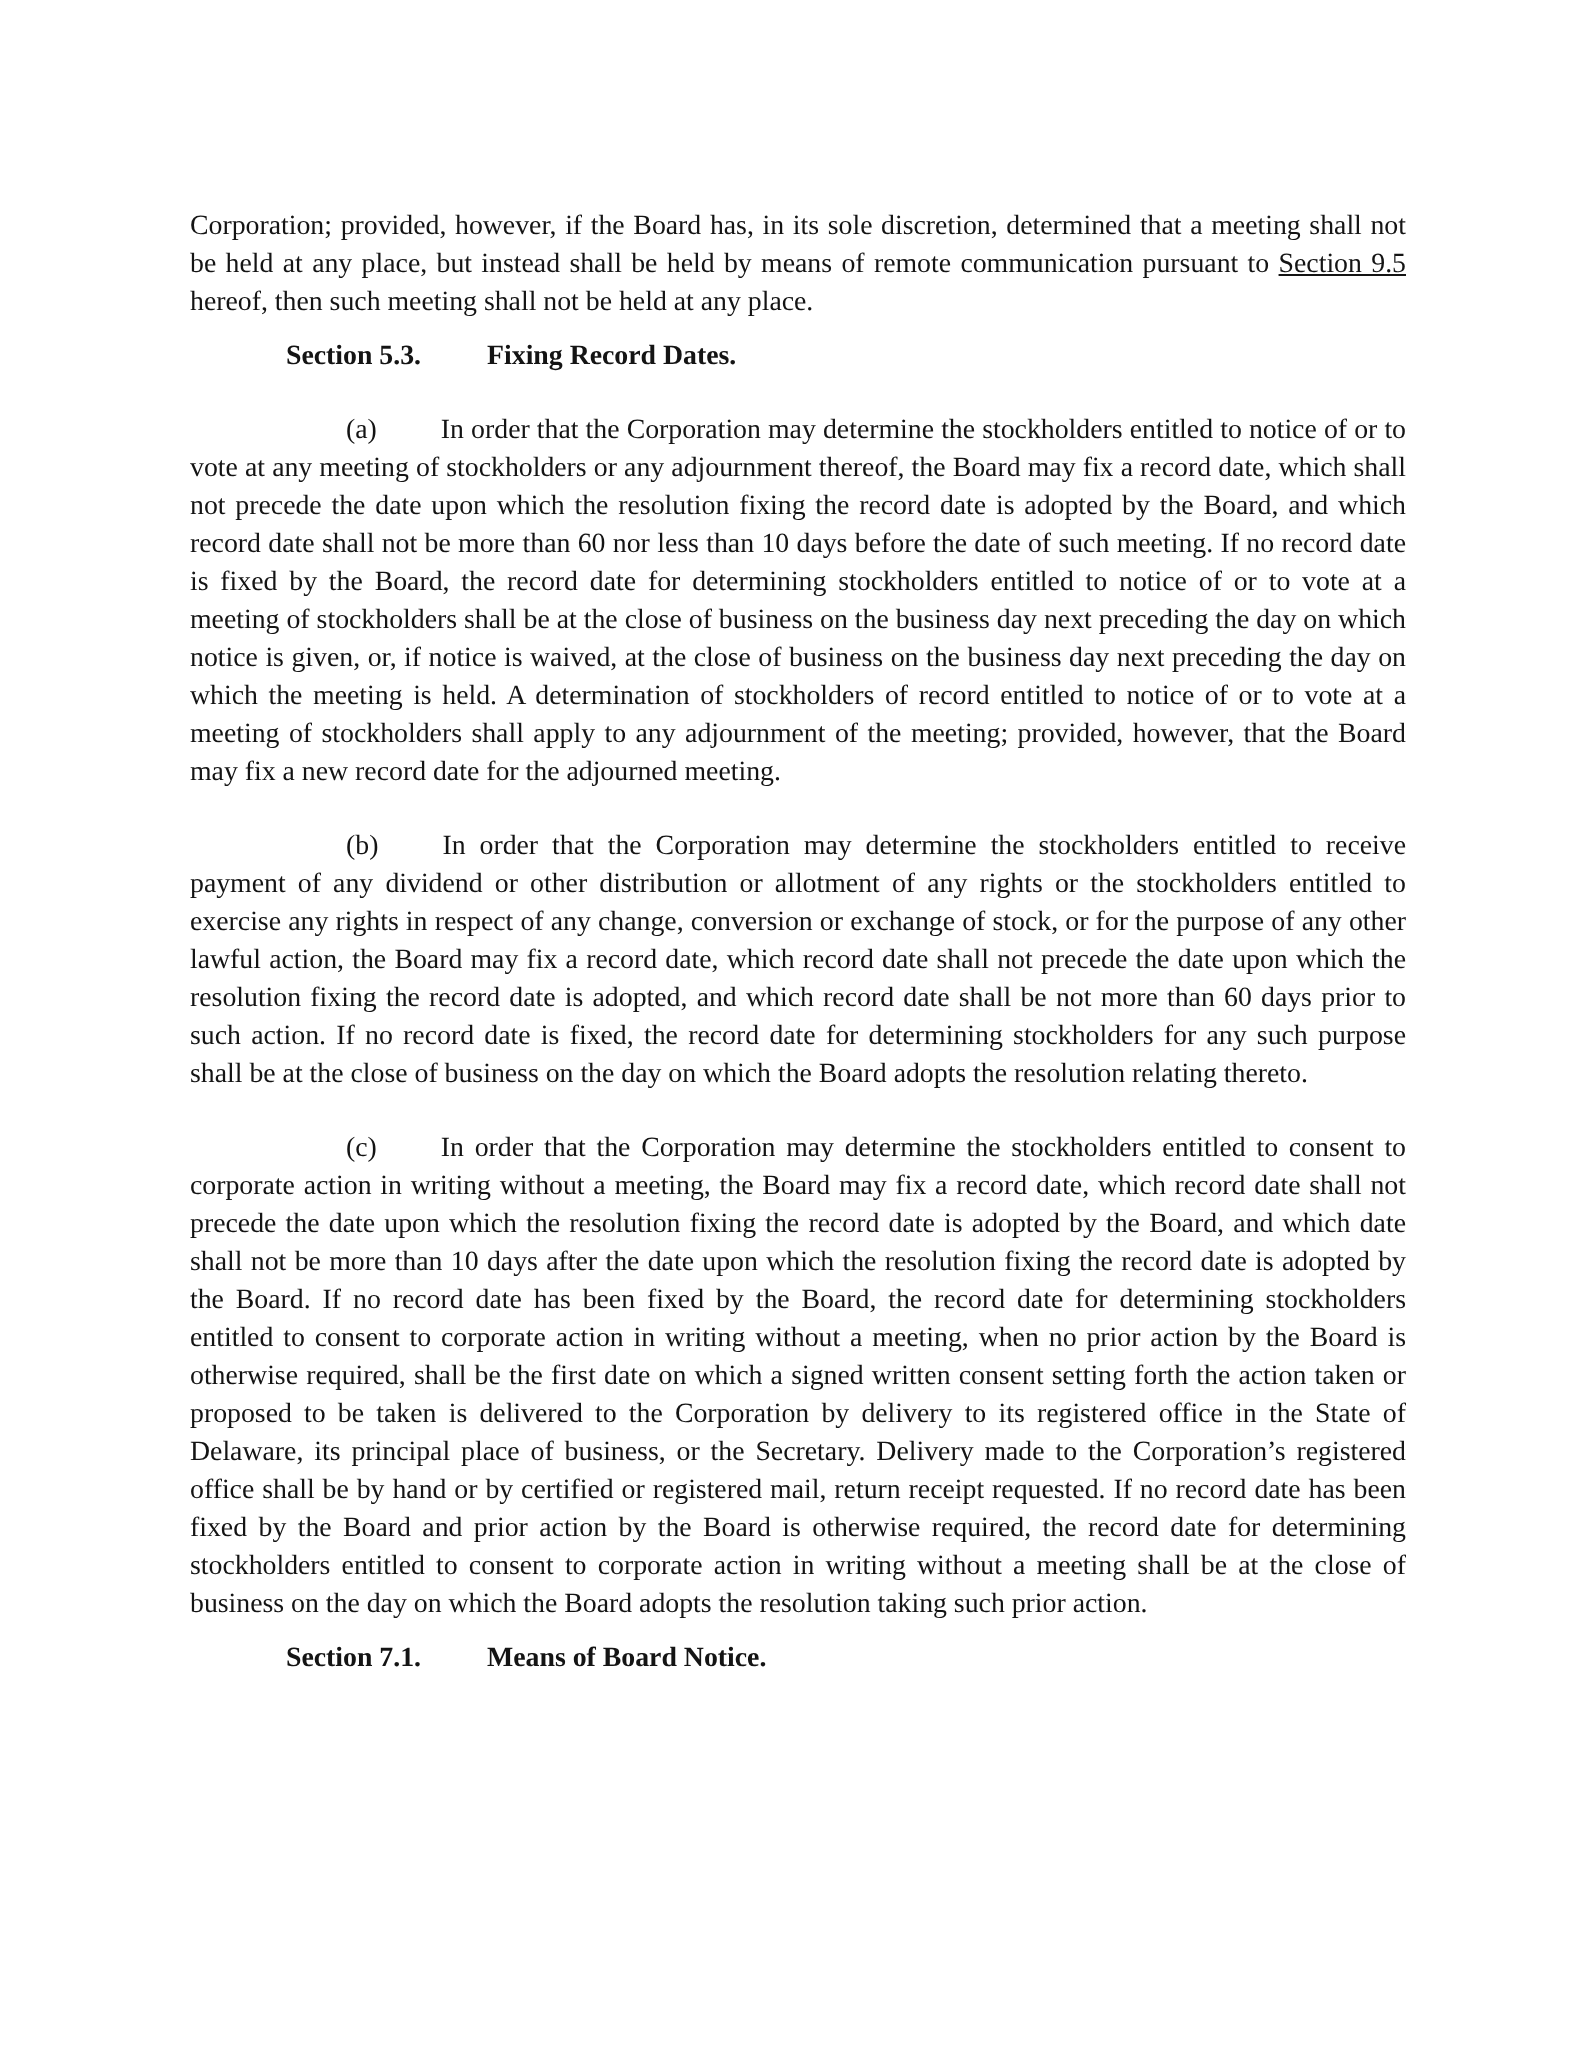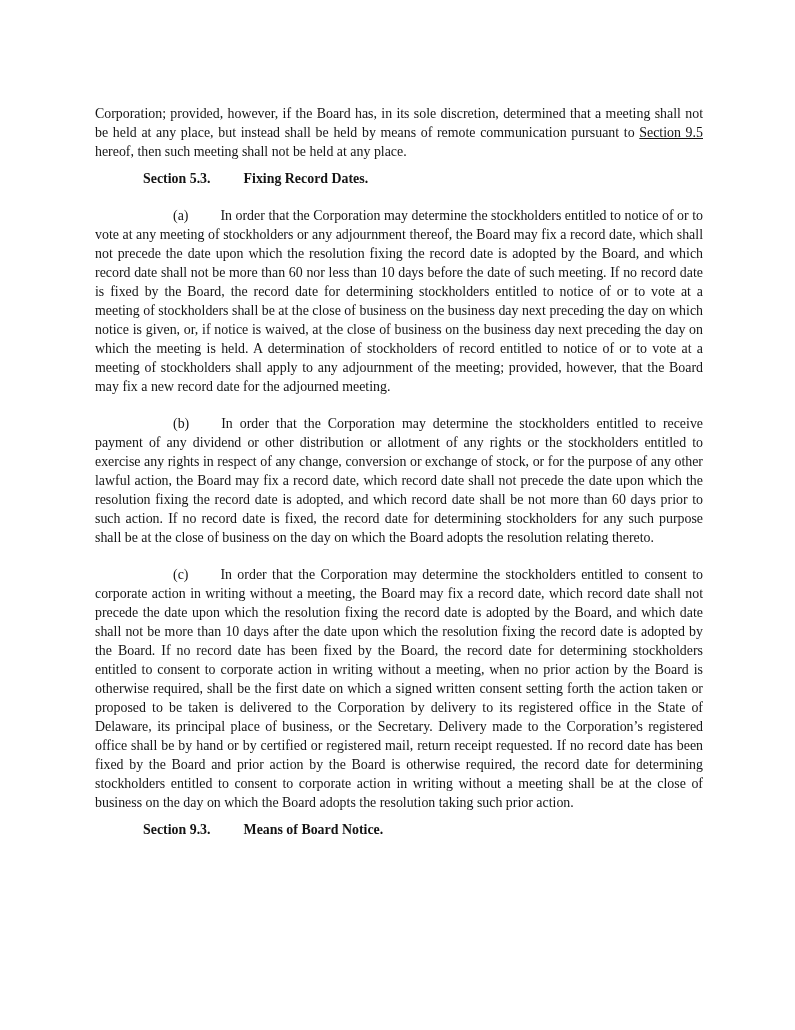--- a/index.html
+++ b/index.html
@@ -81,19 +81,19 @@
     <p class="intro-para"><span>Corporation; provided, however, if the Board has, in its sole discretion, determined that a meeting shall not be held at any place, but instead shall be held by means of remote communication pursuant to </span><span class="u">Section 9.5</span><span> hereof, then such meeting shall not be held at any place.</span></p>
 
     <p class="section-heading"><span>Section 5.3.</span><span class="tab-after-number"></span><span>Fixing Record Dates.</span></p>
 
     <p class="body-para"><span>(a)</span><span class="tab-after-label"></span><span>In order that the Corporation may determine the stockholders entitled to notice of or to vote at any meeting of stockholders or any adjournment thereof, the Board may fix a record date, which shall not precede the date upon which the resolution fixing the record date is adopted by the Board, and which record date shall not be more than 60 nor less than 10 days before the date of such meeting.  If no record date is fixed by the Board, the record date for determining stockholders entitled to notice of or to vote at a meeting of stockholders shall be at the close of business on the business day next preceding the day on which notice is given, or, if notice is waived, at the close of business on the business day next preceding the day on which the meeting is held.  A determination of stockholders of record entitled to notice of or to vote at a meeting of stockholders shall apply to any adjournment of the meeting; provided, however, that the Board may fix a new record date for the adjourned meeting.</span></p>
 
     <p class="body-para"><span>(b)</span><span class="tab-after-label"></span><span>In order that the Corporation may determine the stockholders entitled to receive payment of any dividend or other distribution or allotment of any rights or the stockholders entitled to exercise any rights in respect of any change, conversion or exchange of stock, or for the purpose of any other lawful action, the Board may fix a record date, which record date shall not precede the date upon which the resolution fixing the record date is adopted, and which record date shall be not more than 60 days prior to such action.  If no record date is fixed, the record date for determining stockholders for any such purpose shall be at the close of business on the day on which the Board adopts the resolution relating thereto.</span></p>
 
     <p class="body-para"><span>(c)</span><span class="tab-after-label"></span><span>In order that the Corporation may determine the stockholders entitled to consent to corporate action in writing without a meeting, the Board may fix a record date, which record date shall not precede the date upon which the resolution fixing the record date is adopted by the Board, and which date shall not be more than 10 days after the date upon which the resolution fixing the record date is adopted by the Board.  If no record date has been fixed by the Board, the record date for determining stockholders entitled to consent to corporate action in writing without a meeting, when no prior action by the Board is otherwise required, shall be the first date on which a signed written consent setting forth the action taken or proposed to be taken is delivered to the Corporation by delivery to its registered office in the State of Delaware, its principal place of business, or the Secretary.  Delivery made to the Corporation’s registered office shall be by hand or by certified or registered mail, return receipt requested.  If no record date has been fixed by the Board and prior action by the Board is otherwise required, the record date for determining stockholders entitled to consent to corporate action in writing without a meeting shall be at the close of business on the day on which the Board adopts the resolution taking such prior action.</span></p>
 
-    <p class="section-heading"><span>Section 9.3.</span><span class="tab-after-number"></span><span>Means of Board Notice.</span></p>
+    <p class="section-heading"><span>Section 7.1.</span><span class="tab-after-number"></span><span>Means of Board Notice.</span></p>
 
 
   </div>
 
   <div class="footer-docid">013136.0000 WEST 6356811 v2</div>
 </div>
 
 </body></html>

